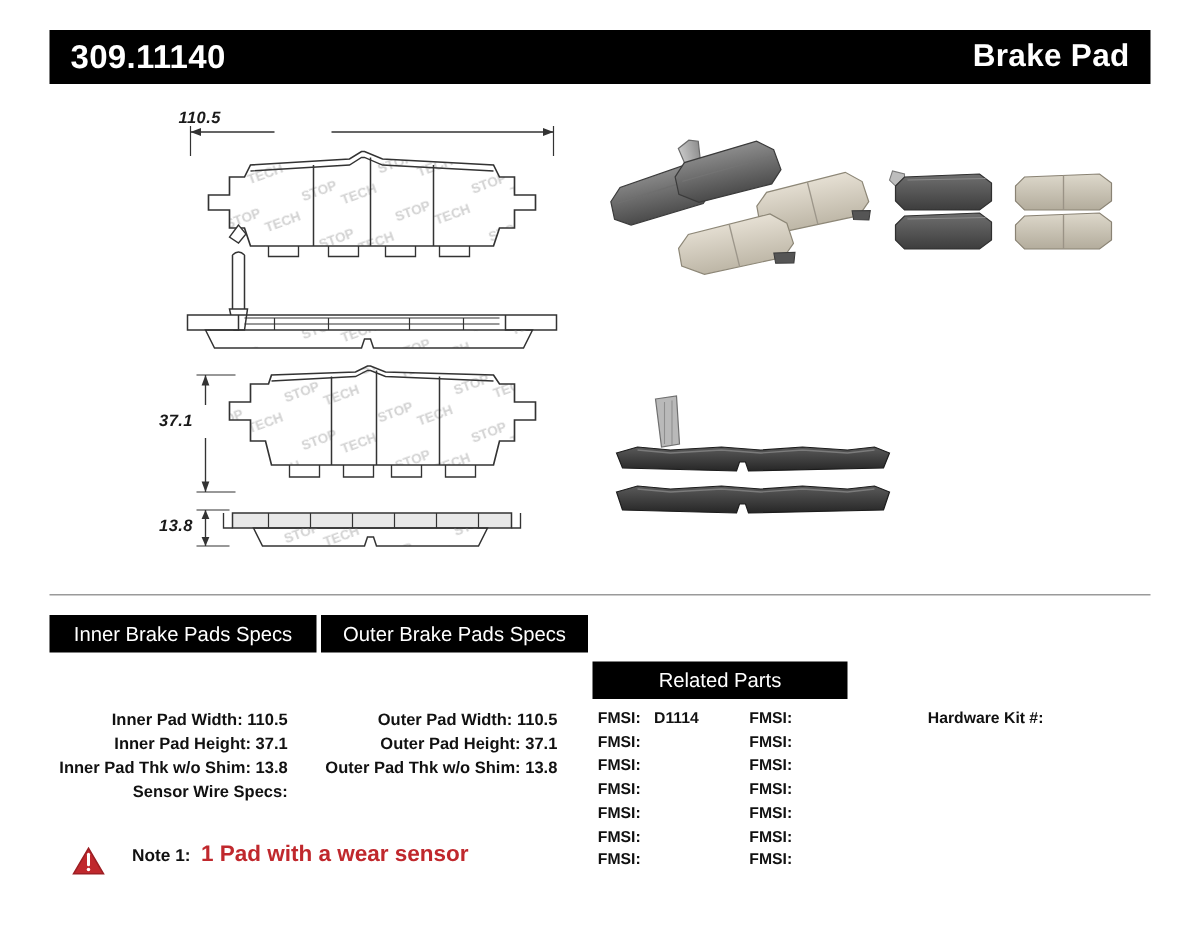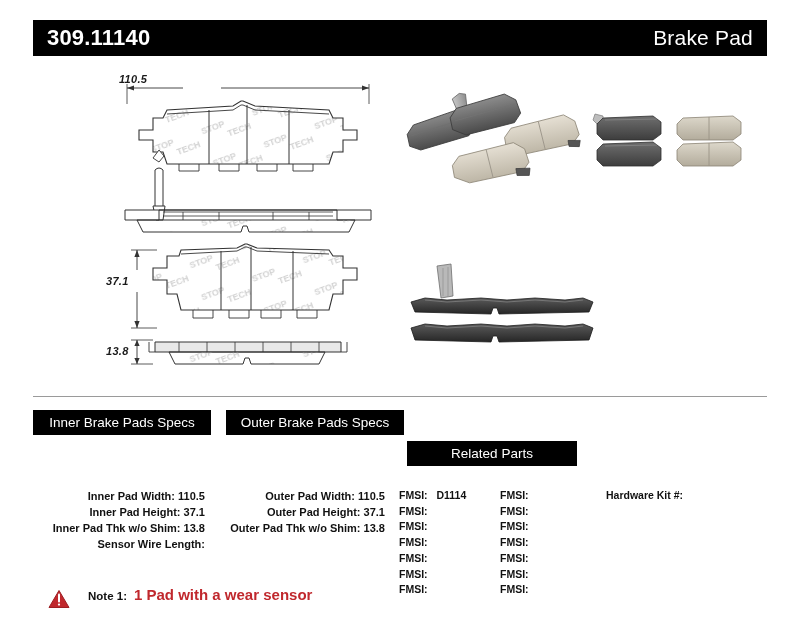--- a/index.html
+++ b/index.html
@@ -11,21 +11,21 @@
   }
   .sheet{position:absolute;inset:0;}
 
   
   .header-bar{
     position:absolute;left:33px;top:20px;width:734px;height:36px;
     background:#000;color:#fff;display:flex;align-items:center;
     justify-content:space-between;padding:0 14px;box-sizing:border-box;
   }
   .header-part{font-size:22px;font-weight:bold;letter-spacing:.2px;}
-  .header-title{font-size:21px;font-weight:normal;letter-spacing:.2px;}
+  .header-title{font-size:21px;font-weight:bold;letter-spacing:.2px;}
 
   
   .drawings{position:absolute;left:33px;top:62px;width:734px;height:330px;}
   .dim-label{
     position:absolute;font-size:11px;font-weight:bold;font-style:italic;
     color:#1a1a1a;letter-spacing:.3px;white-space:nowrap;
   }
   svg{display:block;overflow:visible;}
   .cad{position:absolute;}
 
@@ -38,25 +38,25 @@
   }
 
   
   .table{position:absolute;left:33px;top:410px;width:734px;}
   .thead{display:flex;gap:3px;}
   .th{
     background:#000;color:#fff;height:25px;line-height:25px;text-align:center;
     font-size:13.5px;font-weight:normal;box-sizing:border-box;
   }
   .th-inner{width:178px;}
-  .th-outer{width:178px;margin-left:12px;}
+  .th-outer{width:178px;}
   .th-fmsi{width:202px;}
   .th-related{width:170px;margin-top:31px;}
 
-  .tbody{display:flex;gap:3px;margin-top:22px;}
+  .tbody{display:flex;gap:16px;margin-top:6px;}
   .col-inner{width:178px;}
   .col-outer{width:178px;}
   .col-fmsi{width:202px;display:flex;}
   .col-related{width:170px;}
 
   .spec-row{
     font-size:11px;font-weight:bold;color:#111;text-align:right;
     padding-right:5px;line-height:16px;white-space:nowrap;
   }
   .spec-row .val{font-weight:bold;}
@@ -66,21 +66,21 @@
     font-size:10.5px;font-weight:bold;color:#111;line-height:15.7px;
     white-space:nowrap;padding-left:6px;
   }
   .fmsi-row .val{padding-left:6px;}
   .related-row{
     font-size:10.5px;font-weight:bold;color:#111;line-height:15.7px;
     white-space:nowrap;padding-left:8px;
   }
 
   
-  .notes{position:absolute;left:48px;top:586px;display:flex;align-items:flex-start;}
+  .notes{position:absolute;left:48px;top:561px;display:flex;align-items:flex-start;}
   .warn-icon{width:22px;height:20px;margin-top:3px;}
   .note-lines{margin-left:18px;}
   .note-line{display:flex;align-items:baseline;line-height:17px;}
   .note-label{font-size:11.5px;font-weight:bold;color:#111;white-space:nowrap;}
   .note-text{font-size:15px;font-weight:bold;color:#c0282d;margin-left:7px;white-space:nowrap;}
 </style>
 </head>
 <body>
 
 <div class="sheet">
@@ -279,21 +279,21 @@
         </div>
         <div class="spec-row">
           <span>Inner Pad Height:</span>
           <span class="val">37.1</span>
         </div>
         <div class="spec-row">
           <span>Inner Pad Thk w/o Shim:</span>
           <span class="val">13.8</span>
         </div>
         <div class="spec-row">
-          <span>Sensor Wire Length:</span>
+          <span>Sensor Wire Specs:</span>
           <span class="val"></span>
         </div>
       </div>
 
       <div class="col-outer">
         <div class="spec-row">
           <span>Outer Pad Width:</span>
           <span class="val">110.5</span>
         </div>
         <div class="spec-row">

